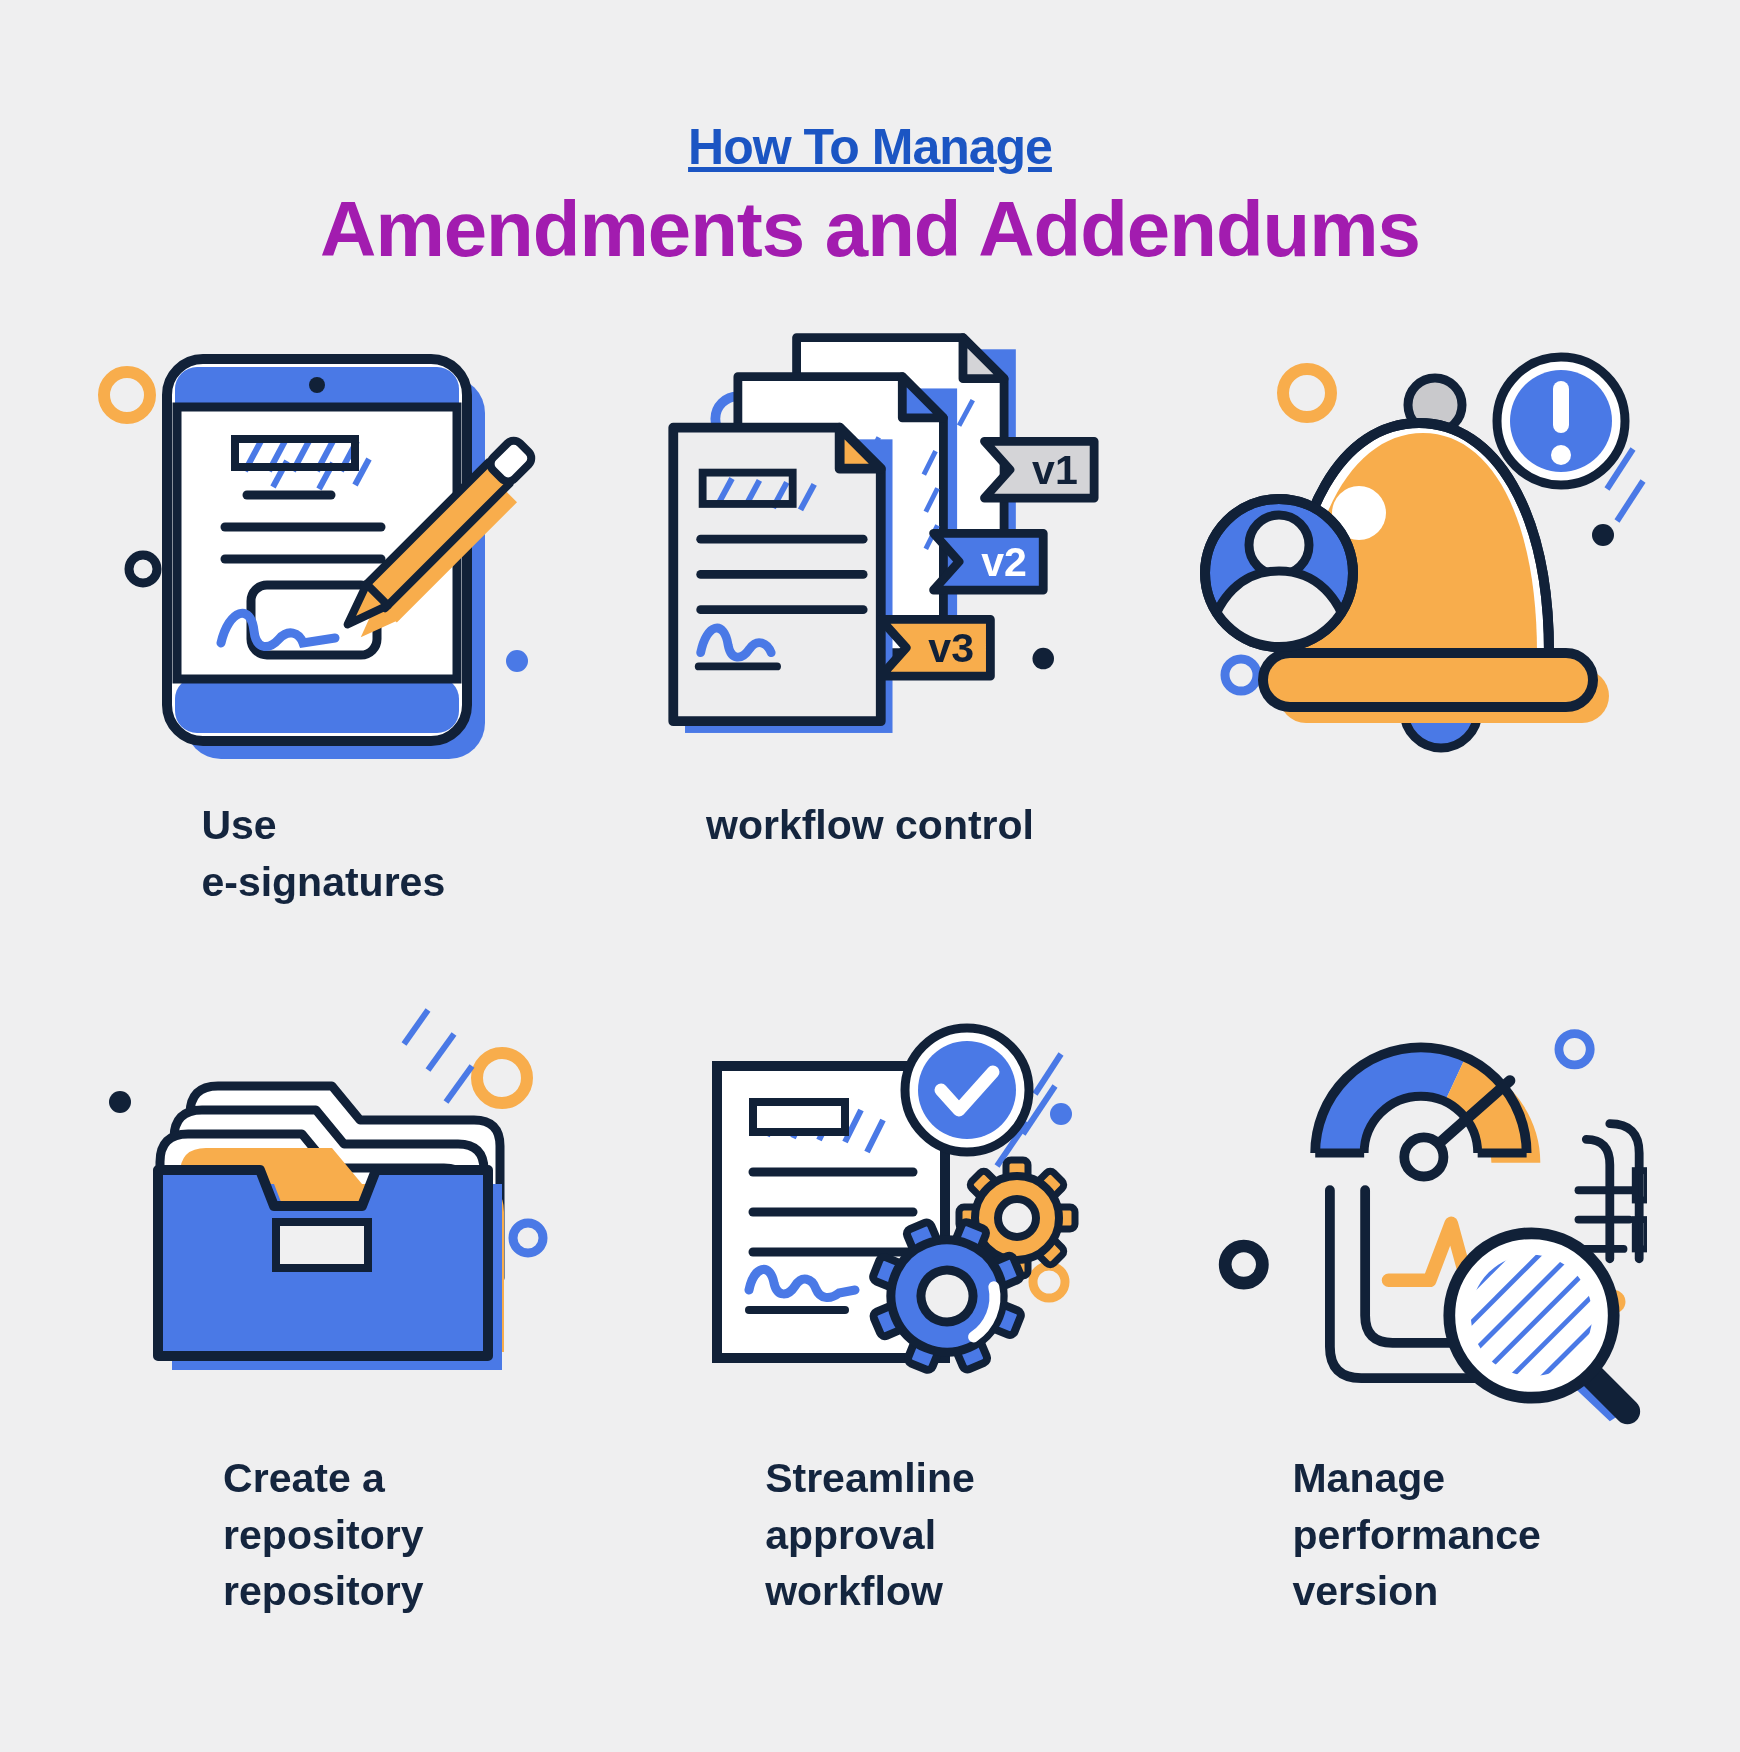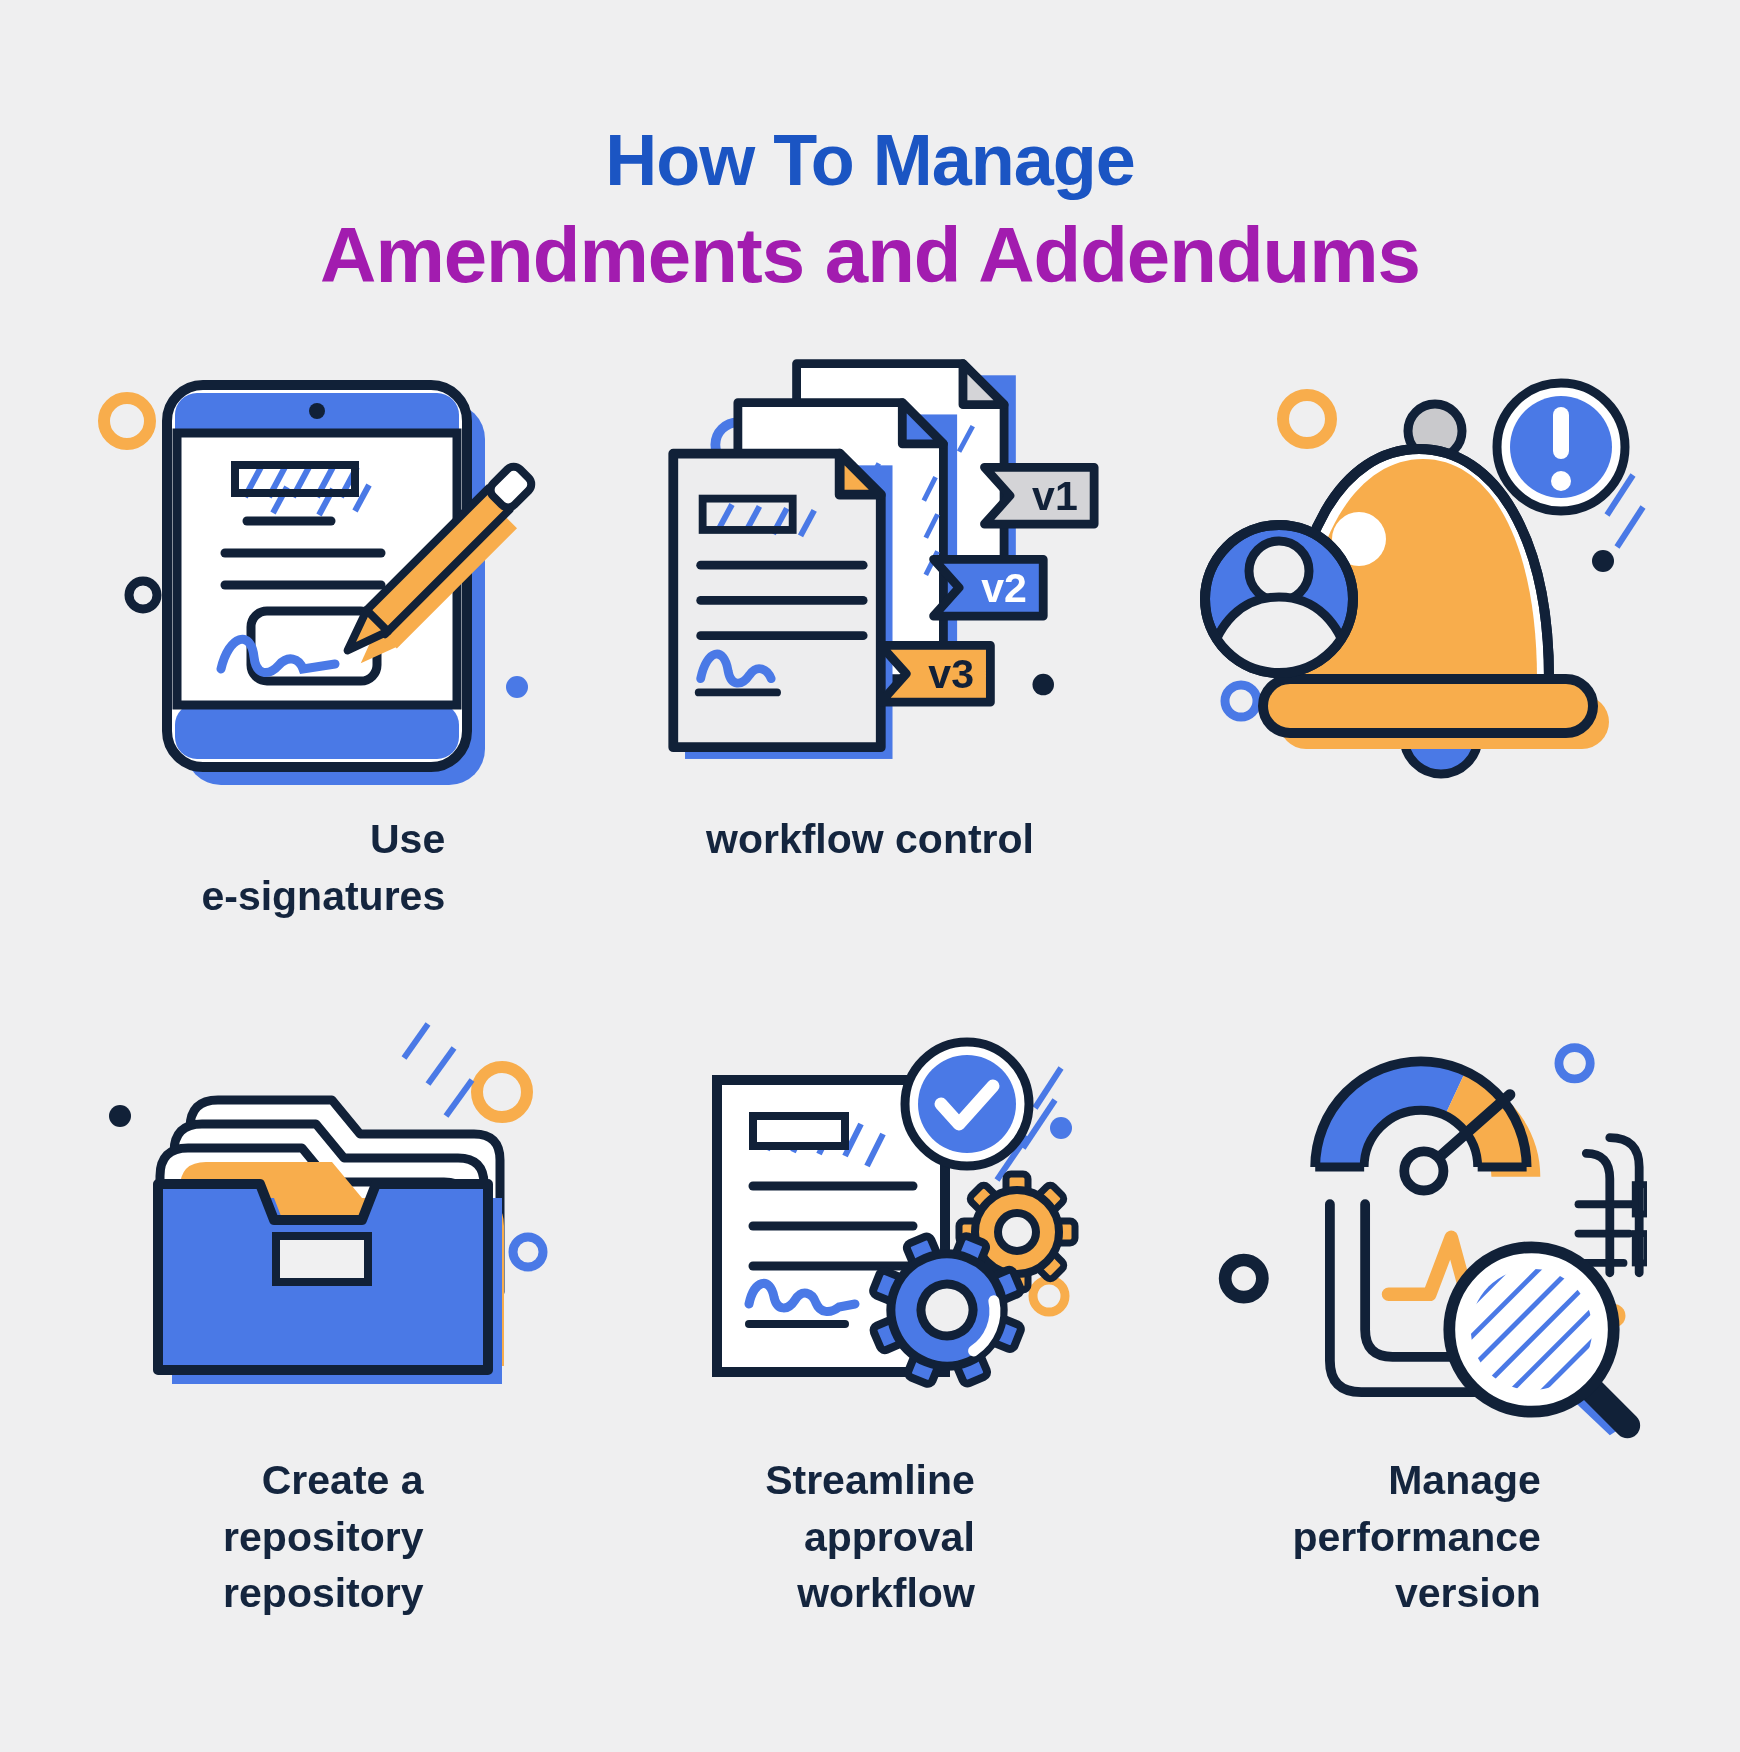--- a/index.html
+++ b/index.html
@@ -5,38 +5,38 @@
   html,body{margin:0;padding:0;}
   body{
     width:1740px;height:1752px;
     background:#efeff0;
     font-family:"Liberation Sans", sans-serif;
     overflow:hidden;
   }
   .page{width:1740px;height:1752px;position:relative;}
   .title-block{padding-top:118px;text-align:center;line-height:1.18;}
   .title-line1{
-    color:#1b55c3;font-size:72px;font-weight:bold;letter-spacing:-1px;
+    color:#1b55c3;font-size:50px;font-weight:bold;letter-spacing:-1px;text-decoration:underline;
   }
   .title-line2{
     color:#a21caf;font-size:78px;font-weight:bold;letter-spacing:-1px;
     margin-top:6px;
   }
   .grid{
     display:grid;
     grid-template-columns:repeat(3,1fr);
     padding:46px 60px 0 60px;
     column-gap:20px;
     row-gap:64px;
   }
   .cell{display:flex;flex-direction:column;align-items:center;}
   .icon-wrap{width:460px;height:452px;}
   .icon-wrap svg{display:block;width:100%;height:100%;}
   .label{
-    margin-top:12px;text-align:right;
+    margin-top:24px;text-align:left;
     color:#14253e;font-size:41px;font-weight:600;line-height:1.38;
   }
 </style>
 </head>
 <body>
 
 <div class="page">
 
   <div class="title-block">
     <div class="title-line1">How To Manage</div>

